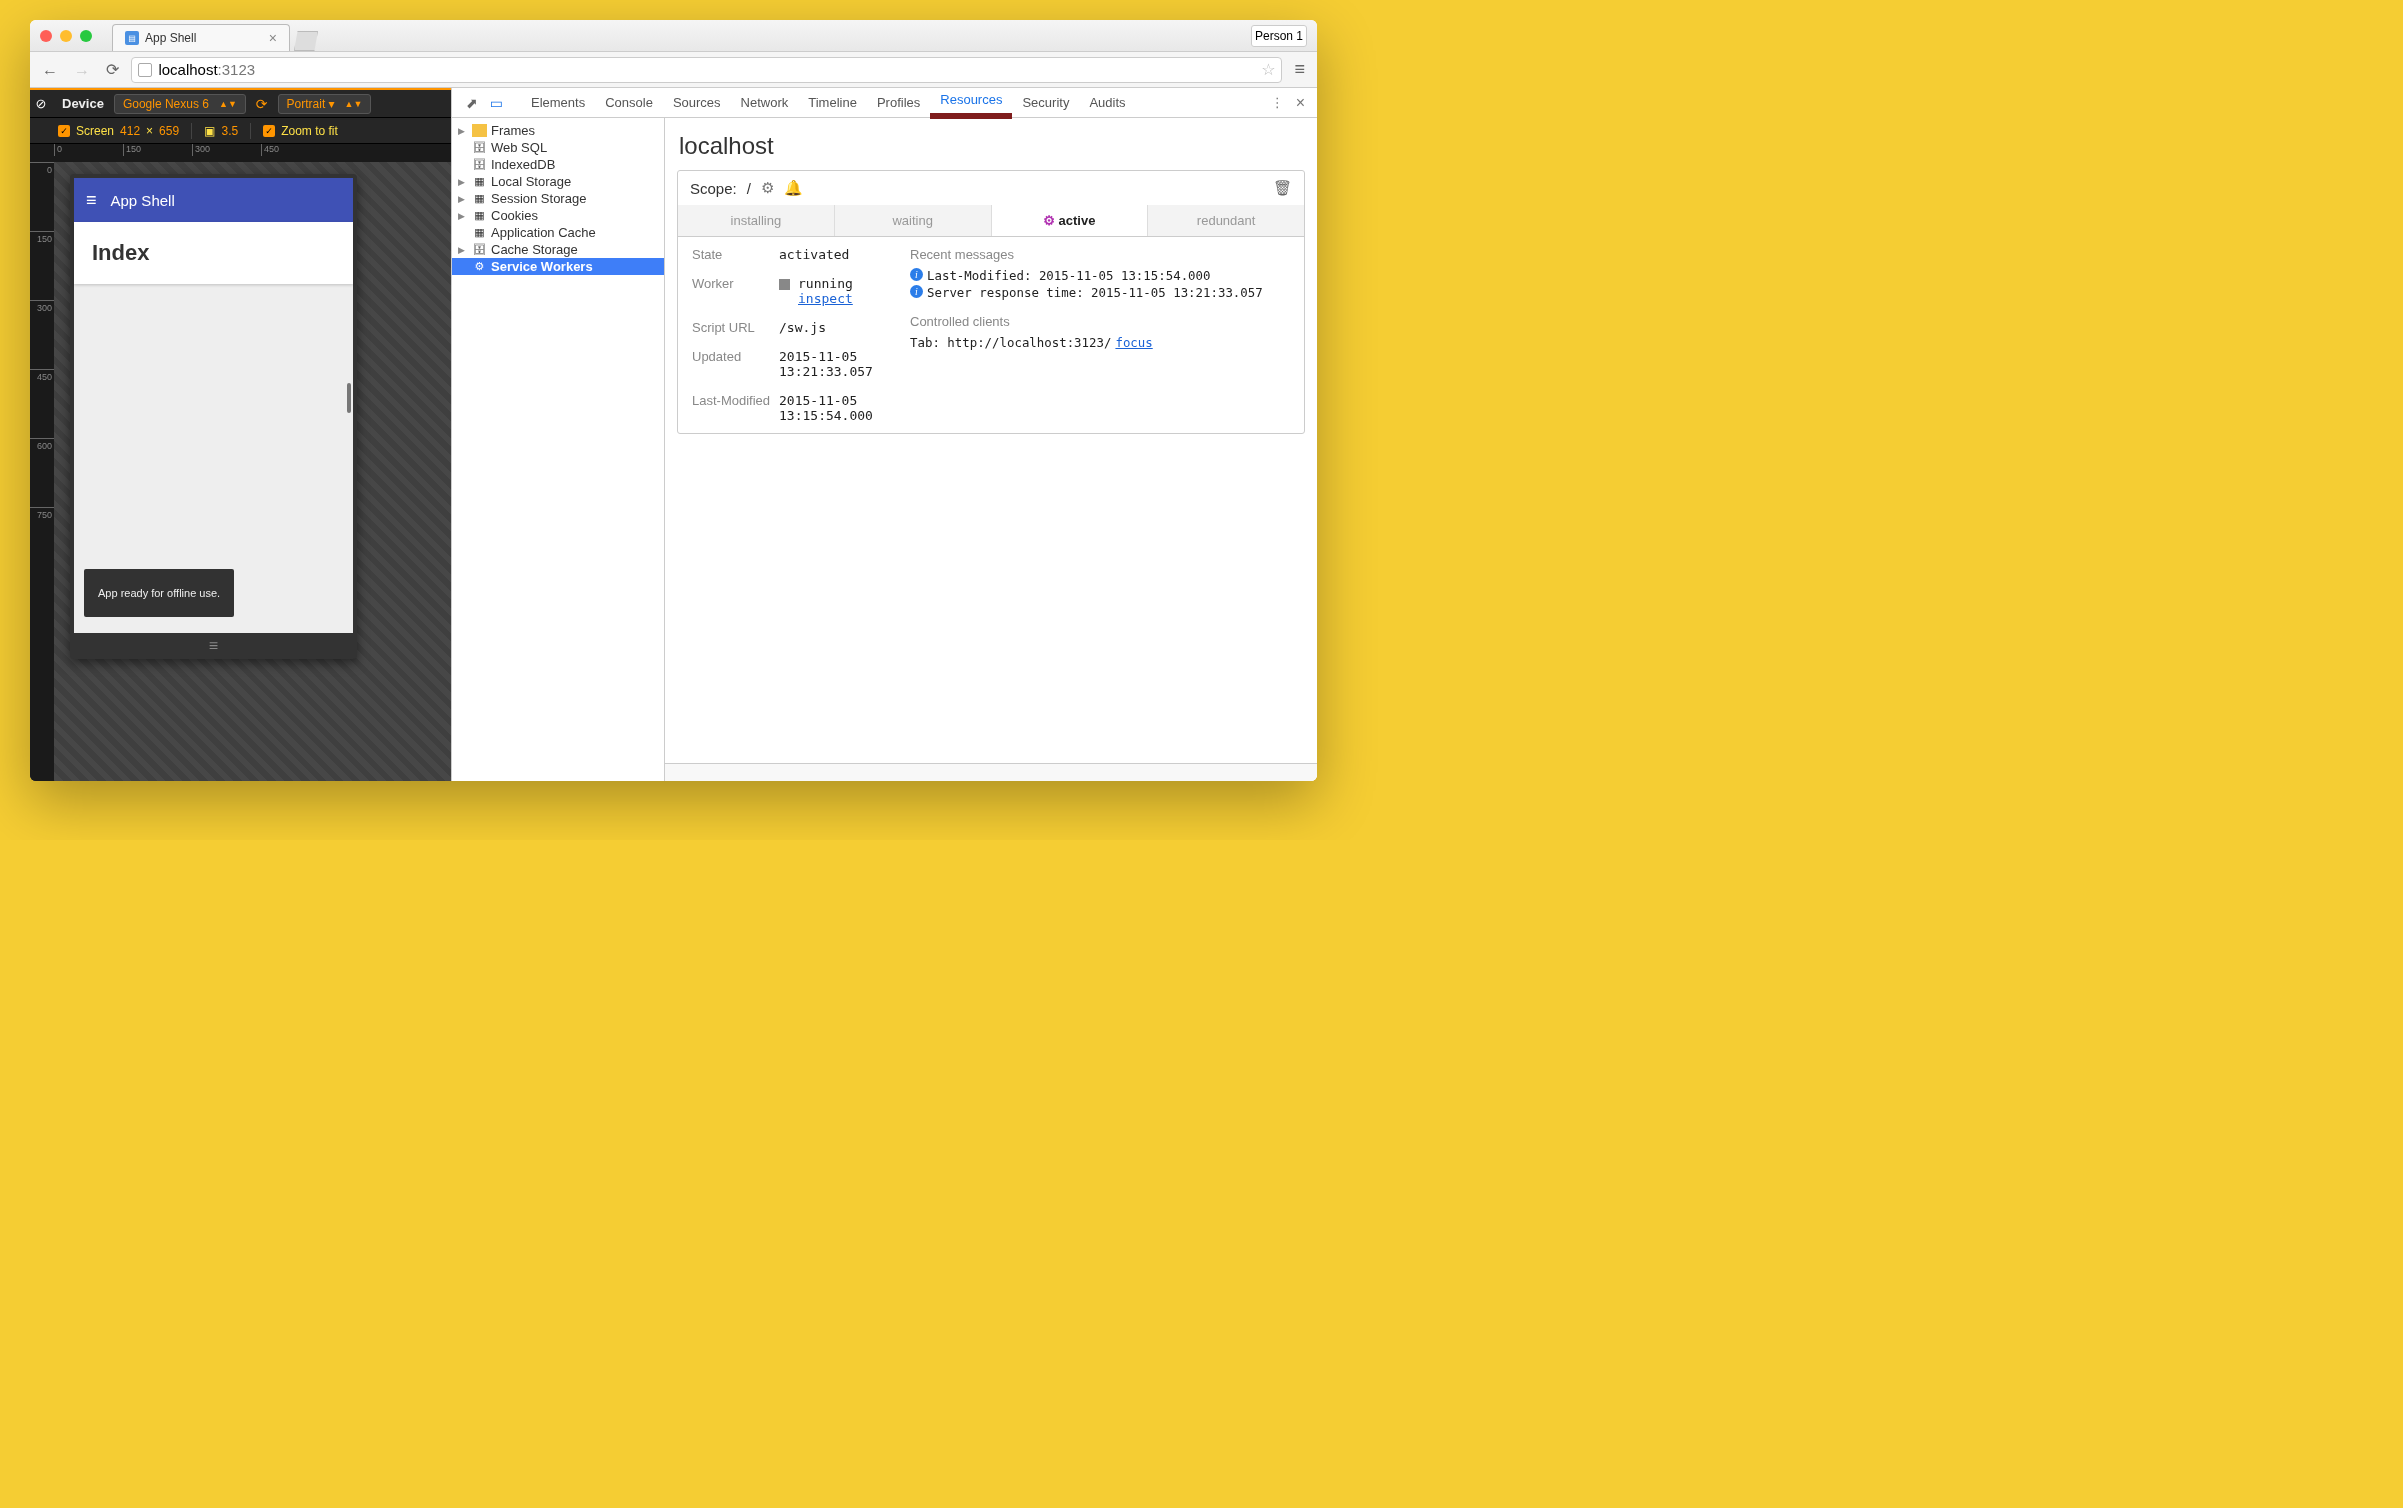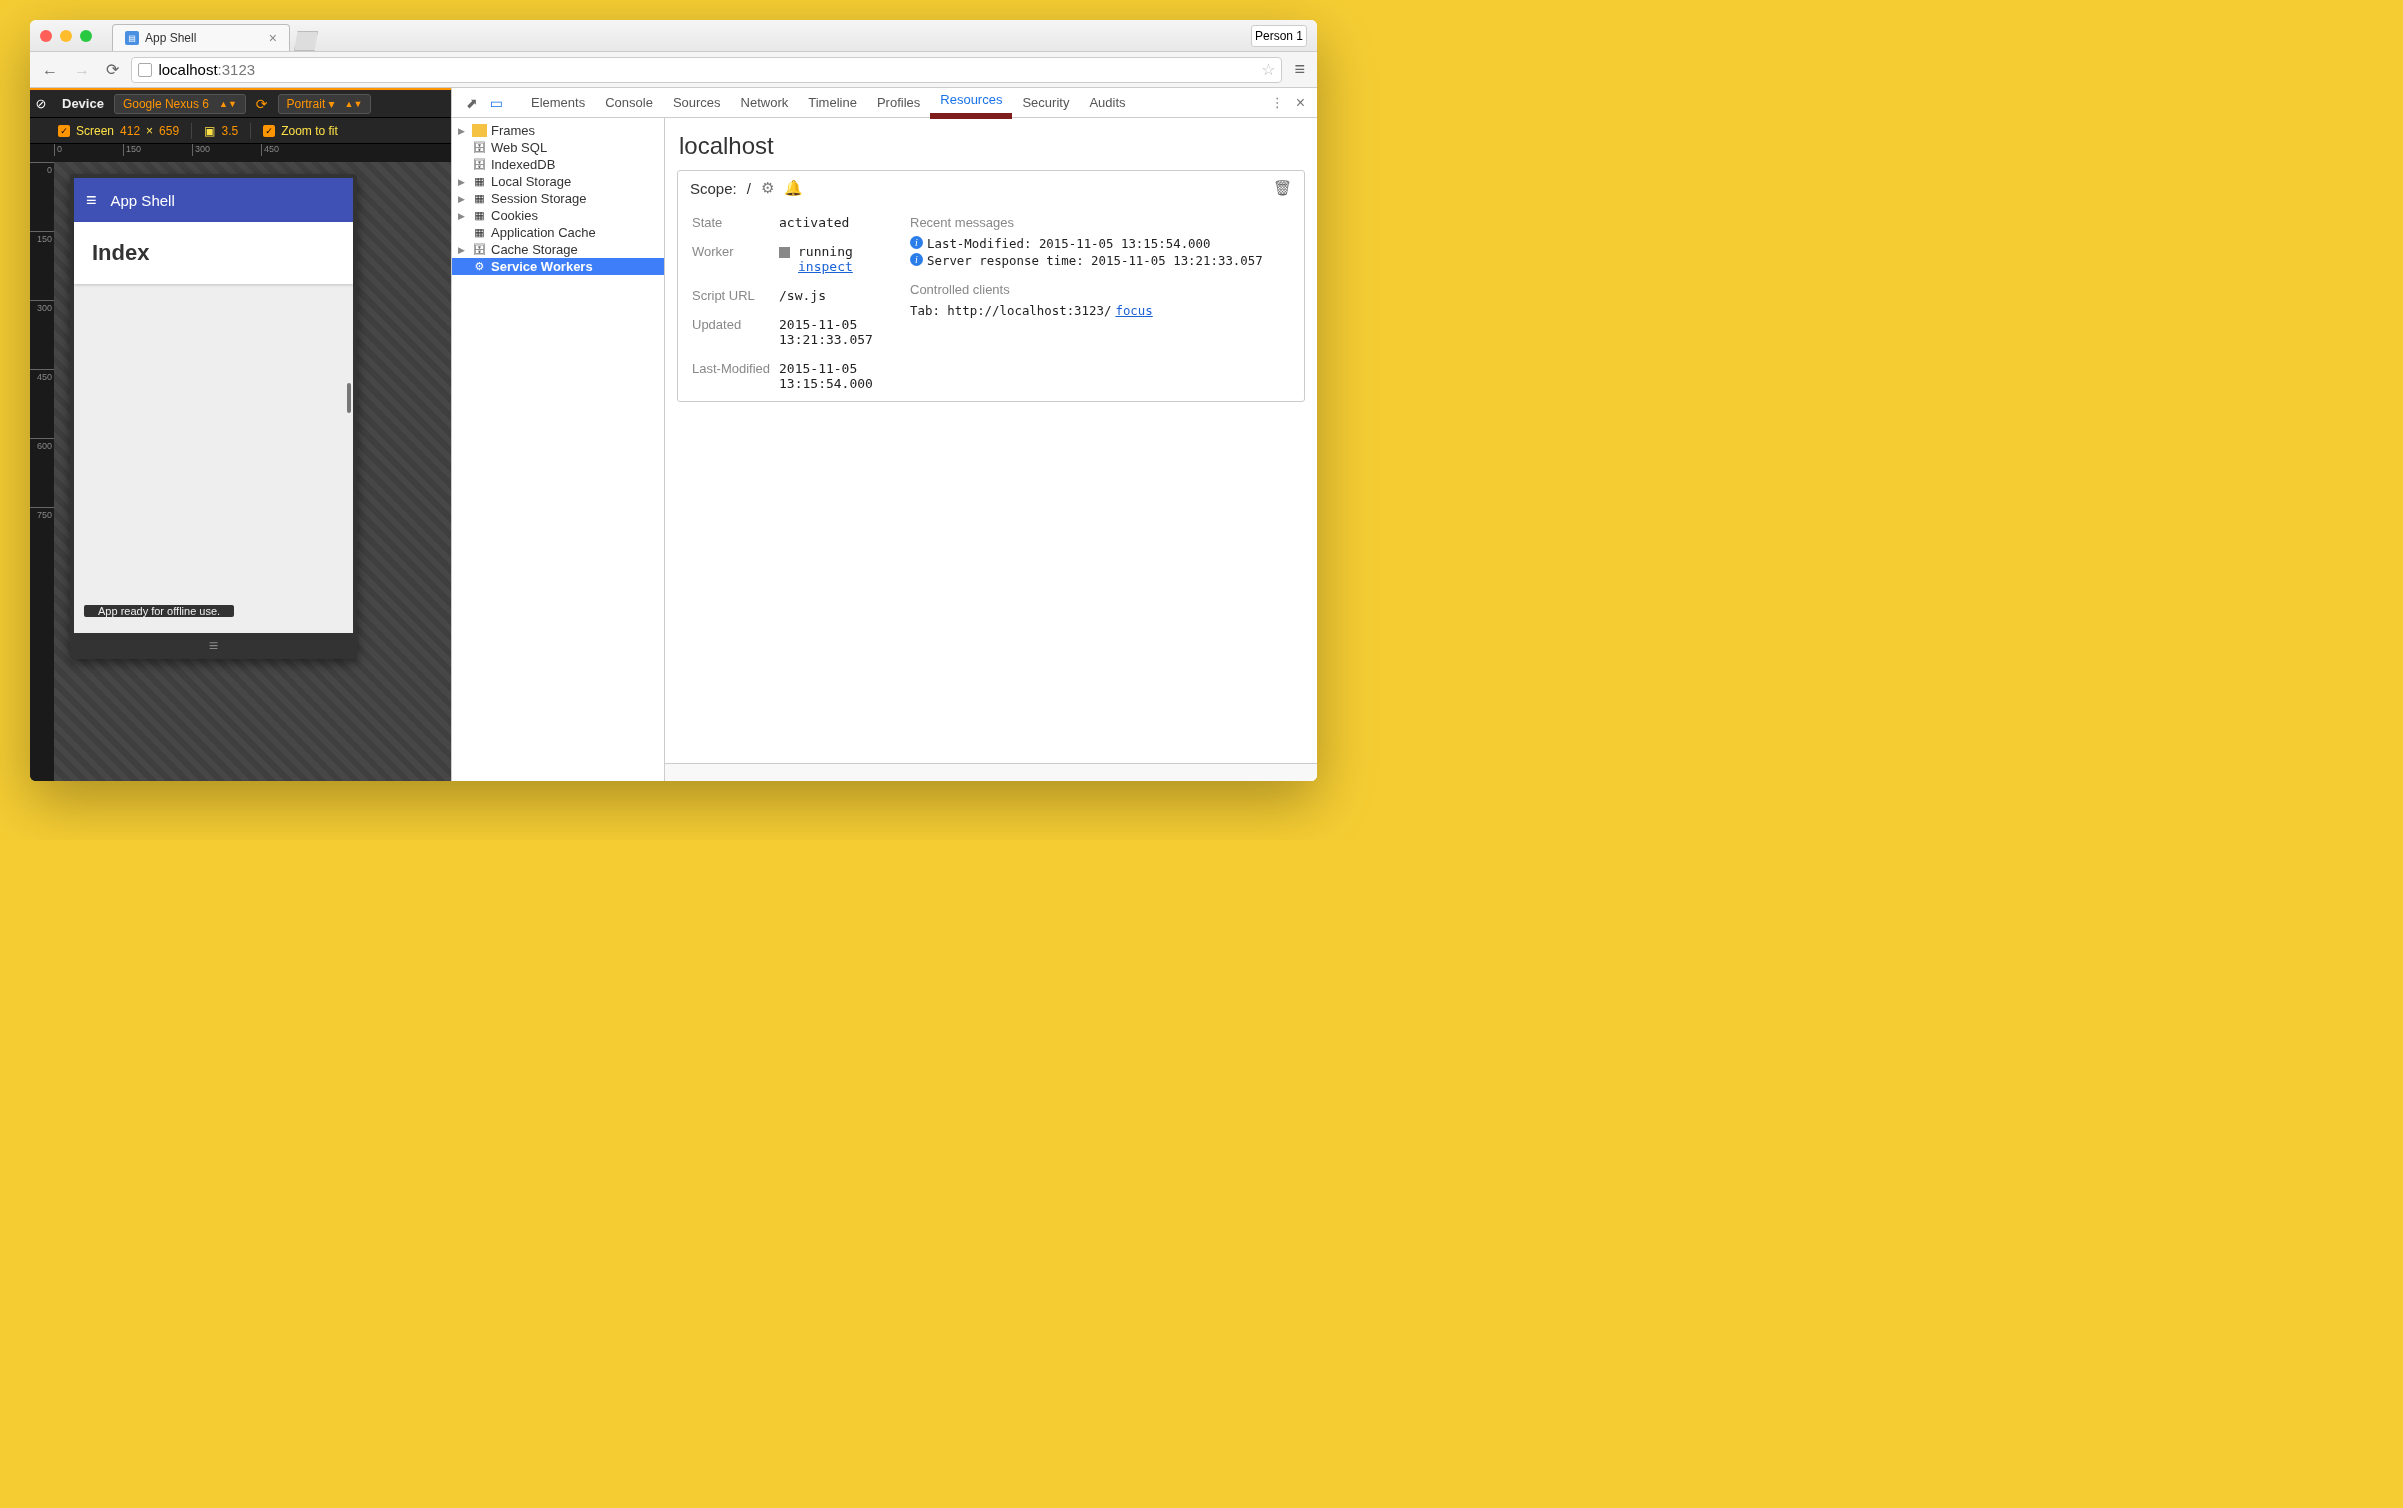--- a/index.html
+++ b/index.html
@@ -42,21 +42,21 @@
 .ruler-h { position:absolute; top:0; left:24px; right:0; height:18px; background:#1a1a1a; display:flex; color:#888; font-size:9px; align-items:flex-start;}
 .ruler-h .tick { border-left:1px solid #666; padding-left:2px; width:69px; height:12px;}
 .ruler-v { position:absolute; top:0; left:0; width:24px; bottom:0; background:#1a1a1a; color:#888; font-size:9px;}
 .ruler-v .vtick { border-top:1px solid #666; height:69px; padding-top:2px; text-align:right; padding-right:2px;}
 .ruler-corner { position:absolute; top:0; left:0; width:24px; height:18px; background:#1a1a1a; display:flex; align-items:center; justify-content:center; color:#999; font-size:11px;}
 .phone { position:absolute; top:30px; left:40px; width:287px; height:485px; background:#333; border-radius:4px; padding:4px; box-shadow:0 4px 12px rgba(0,0,0,.5);}
 .phone-screen { width:100%; height:455px; background:#eee; position:relative; }
 .appbar { background:#3f51b5; color:#fff; height:44px; display:flex; align-items:center; padding:0 12px; gap:14px; font-size:15px;}
 .hamburger { font-size:18px; }
 .card { background:#fff; padding:18px; box-shadow:0 1px 3px rgba(0,0,0,.2); font-size:22px; font-weight:700; color:#333;}
-.toast { position:absolute; bottom:16px; left:10px; background:#323232; color:#eee; font-size:11px; padding:0 14px; border-radius:2px;}
+.toast { position:absolute; bottom:16px; left:10px; background:#323232; color:#eee; font-size:11px; padding:18px 14px; border-radius:2px;}
 .home-bar { height:26px; display:flex; align-items:center; justify-content:center; color:#888; font-size:16px;}
 .scroll-nub { position:absolute; right:2px; top:45%; width:4px; height:30px; background:#777; border-radius:2px;}
 .console-icon { position:absolute; top:79px; left:3px; color:#ddd; font-size:12px;}
 .devtools { flex:1; display:flex; flex-direction:column; background:#fff; border-left:1px solid #ccc;}
 .dt-tabs { height:30px; border-bottom:1px solid #ccc; display:flex; align-items:center; padding:0 8px; gap:0; font-size:13px; color:#555;}
 .dt-icn { padding:0 6px; color:#666; font-size:14px;}
 .dt-icn.blue { color:#1a73e8; }
 .dt-tab { padding:6px 10px; cursor:pointer;}
 .dt-tab.active { color:#1a73e8; border-bottom:6px solid #7f1d1d;}
 .dt-dots { margin-left:auto; color:#777; padding:0 8px;}
@@ -257,20 +257,26 @@
         <div class="res-detail">
           <div class="host-title">localhost</div>
           <div class="sw-card">
             <div class="sw-scope">
               <span>Scope:</span>
               <span>/</span>
               <span style="color:#777">⚙</span>
               <span style="color:#555">🔔</span>
               <span class="trash">🗑</span>
             </div>
+            <div class="sw-tabs">
+              <div class="sw-tab">installing</div>
+              <div class="sw-tab">waiting</div>
+              <div class="sw-tab active"><span class="gear">⚙</span> <span>active</span></div>
+              <div class="sw-tab">redundant</div>
+            </div>
             <div class="sw-content">
               <div class="sw-col" style="width:208px">
                 <span class="lbl">State</span>
                 <span class="val">activated</span>
                 <span class="lbl">Worker</span>
                 <span class="val">
                   <span class="running-row">
                     <span class="sq"></span>
                     <span>
                       <span>running</span><br>

